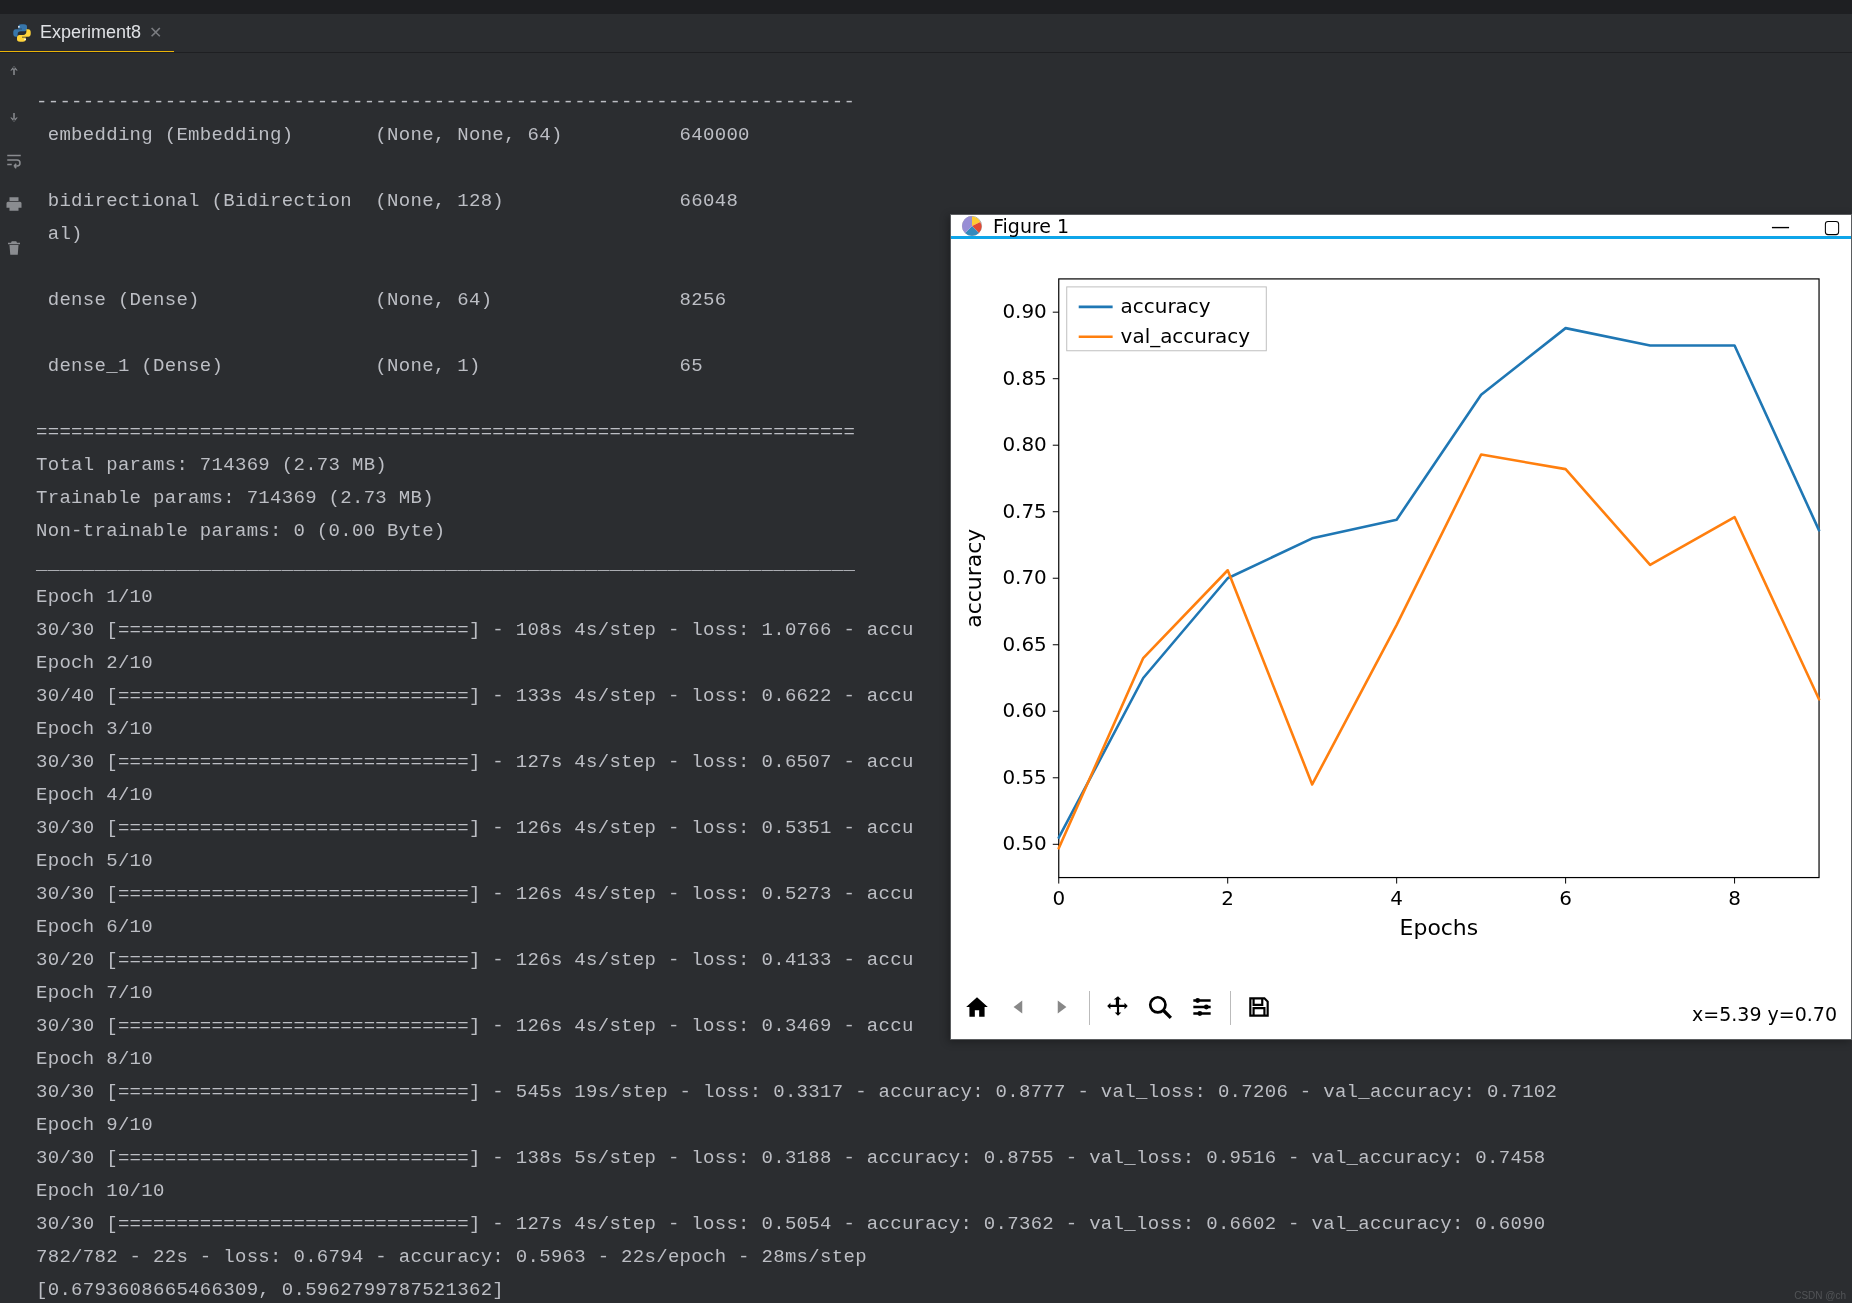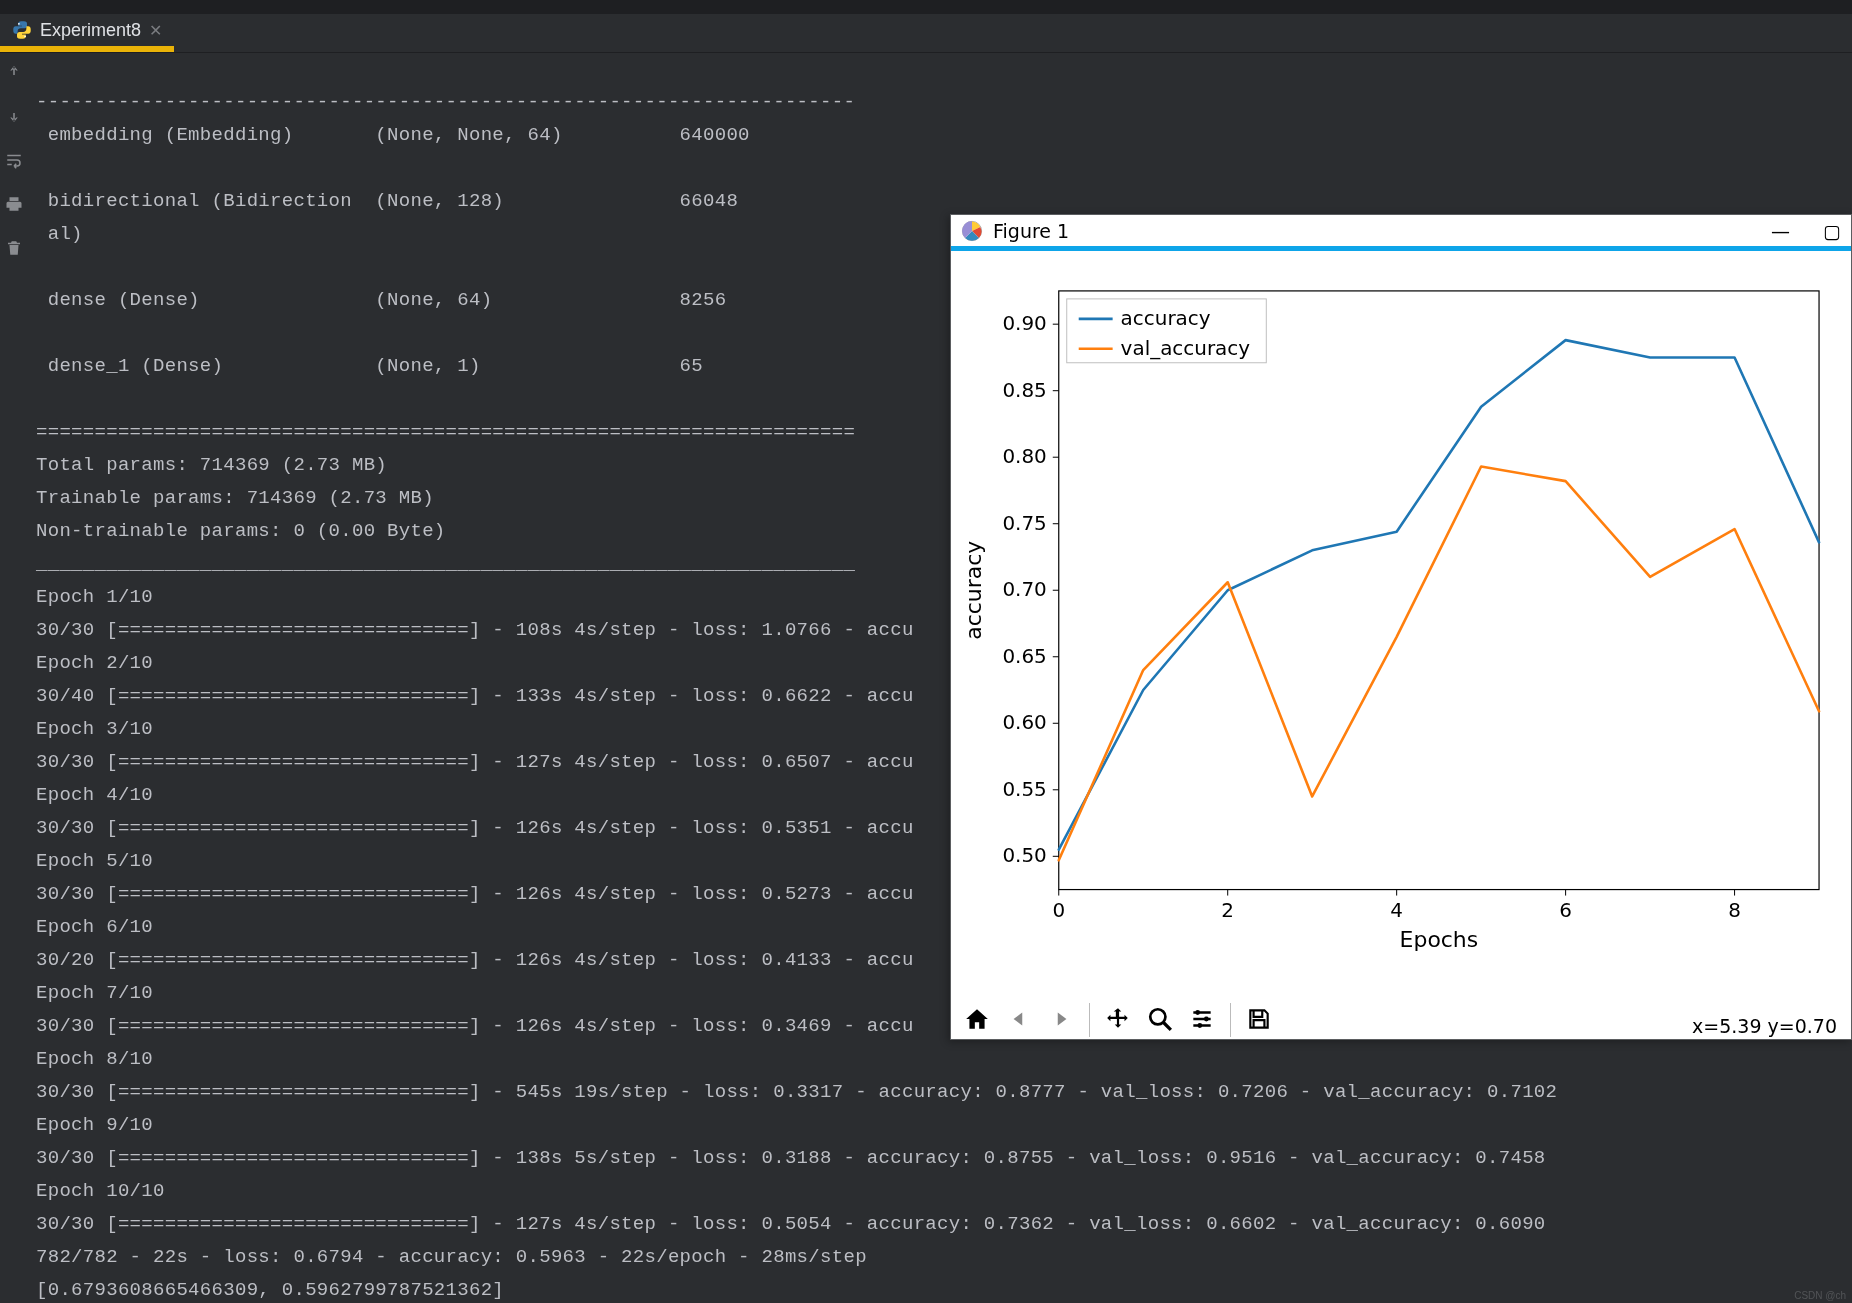--- a/index.html
+++ b/index.html
@@ -14,21 +14,21 @@
   .top-bar { height:14px; background:#1e1f22; }
   .tab-bar {
     height:39px;
     background:#2b2d30;
     display:flex; align-items:center;
     border-bottom:1px solid #1e1f22;
   }
   .tab {
     display:flex; align-items:center; gap:8px;
     padding:0 12px; height:100%;
-    border-bottom:6px solid #eab308;
+    border-bottom:1px solid #eab308;
     font-family:"Segoe UI",sans-serif;
     font-size:18px; color:#dfe1e5;
   }
   .py-icon { width:20px; height:20px; }
   .tab-close { color:#7a7c80; font-size:16px; }
   .main { display:flex; height:calc(100% - 53px); }
   .gutter {
     width:28px; background:#2b2d30;
     display:flex; flex-direction:column; align-items:center;
     padding-top:10px; gap:20px;
@@ -50,24 +50,24 @@
     position:absolute;
     left:950px; top:214px;
     width:902px; height:826px;
     background:#ffffff;
     border:1px solid #5b5d60;
     box-shadow:-2px 2px 8px rgba(0,0,0,0.3);
     font-family:"Segoe UI","DejaVu Sans",sans-serif;
     color:#000;
   }
   .fig-titlebar {
-    height:36px;
+    height:24px;
     display:flex; align-items:center;
     padding:0 10px;
-    border-bottom:5px solid #0ea5e9;
+    border-bottom:3px solid #0ea5e9;
   }
   .fig-icon { width:22px; height:22px; margin-right:10px; }
   .fig-title { font-size:19px; color:#000; flex:0 0 auto; }
   .fig-spacer { flex:1; }
   .fig-winctrl { display:flex; gap:34px; align-items:center; color:#000; }
   .fig-winctrl span { width:18px; text-align:center; }
   .fig-canvas { position:relative; width:100%; height:740px; background:#fff; }
   .plot-svg { position:absolute; inset:0; }
   .fig-toolbar {
     height:46px;

